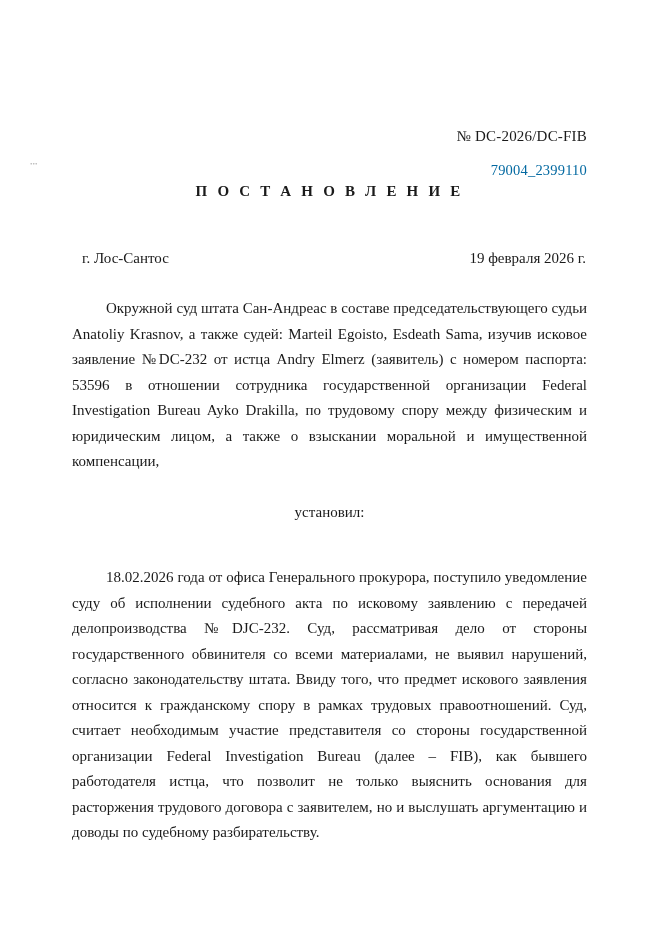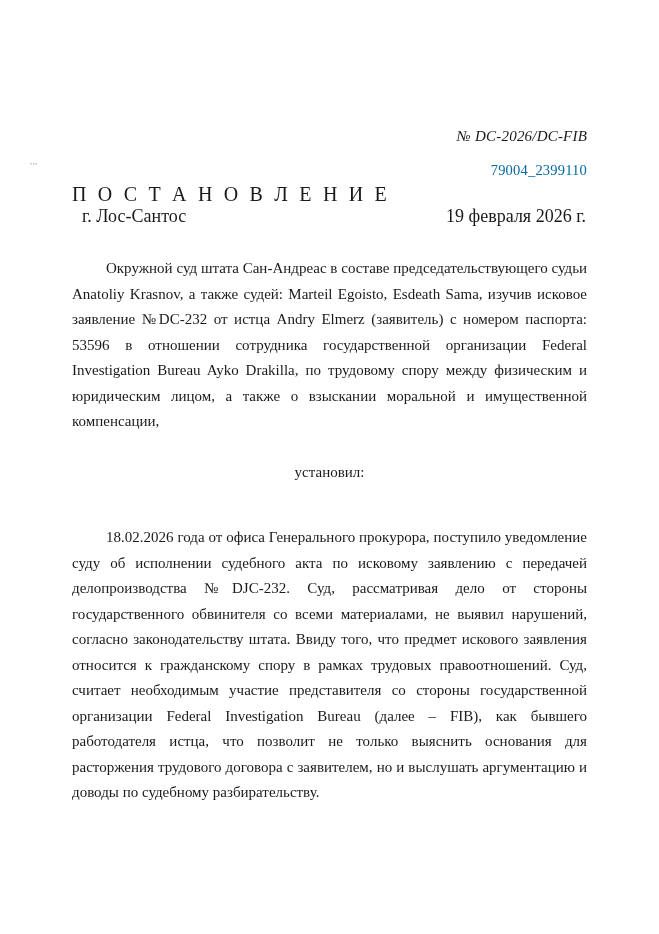--- a/index.html
+++ b/index.html
@@ -50,34 +50,34 @@
     font-size: 25px;
     font-weight: bold;
     letter-spacing: 1.6px;
     line-height: 34px;
   }
   .case-number {
     margin-top: 24px;
     text-align: right;
     font-size: 15px;
     letter-spacing: 0.2px;
-    font-style: italic;
   }
   .doc-type {
     margin-top: 38px;
-    text-align: left;
-    font-size: 20px;
-    font-weight: normal;
+    text-align: center;
+    font-size: 15px;
+    font-weight: bold;
     letter-spacing: 3.2px;
   }
   .meta-row {
+    margin-top: 50px;
     display: flex;
     justify-content: space-between;
     align-items: baseline;
-    font-size: 18px;
+    font-size: 15px;
   }
   .meta-city {
     padding-left: 10px;
   }
   .meta-date {
     padding-right: 1px;
   }
   .para {
     margin-top: 23px;
     font-size: 15px;

